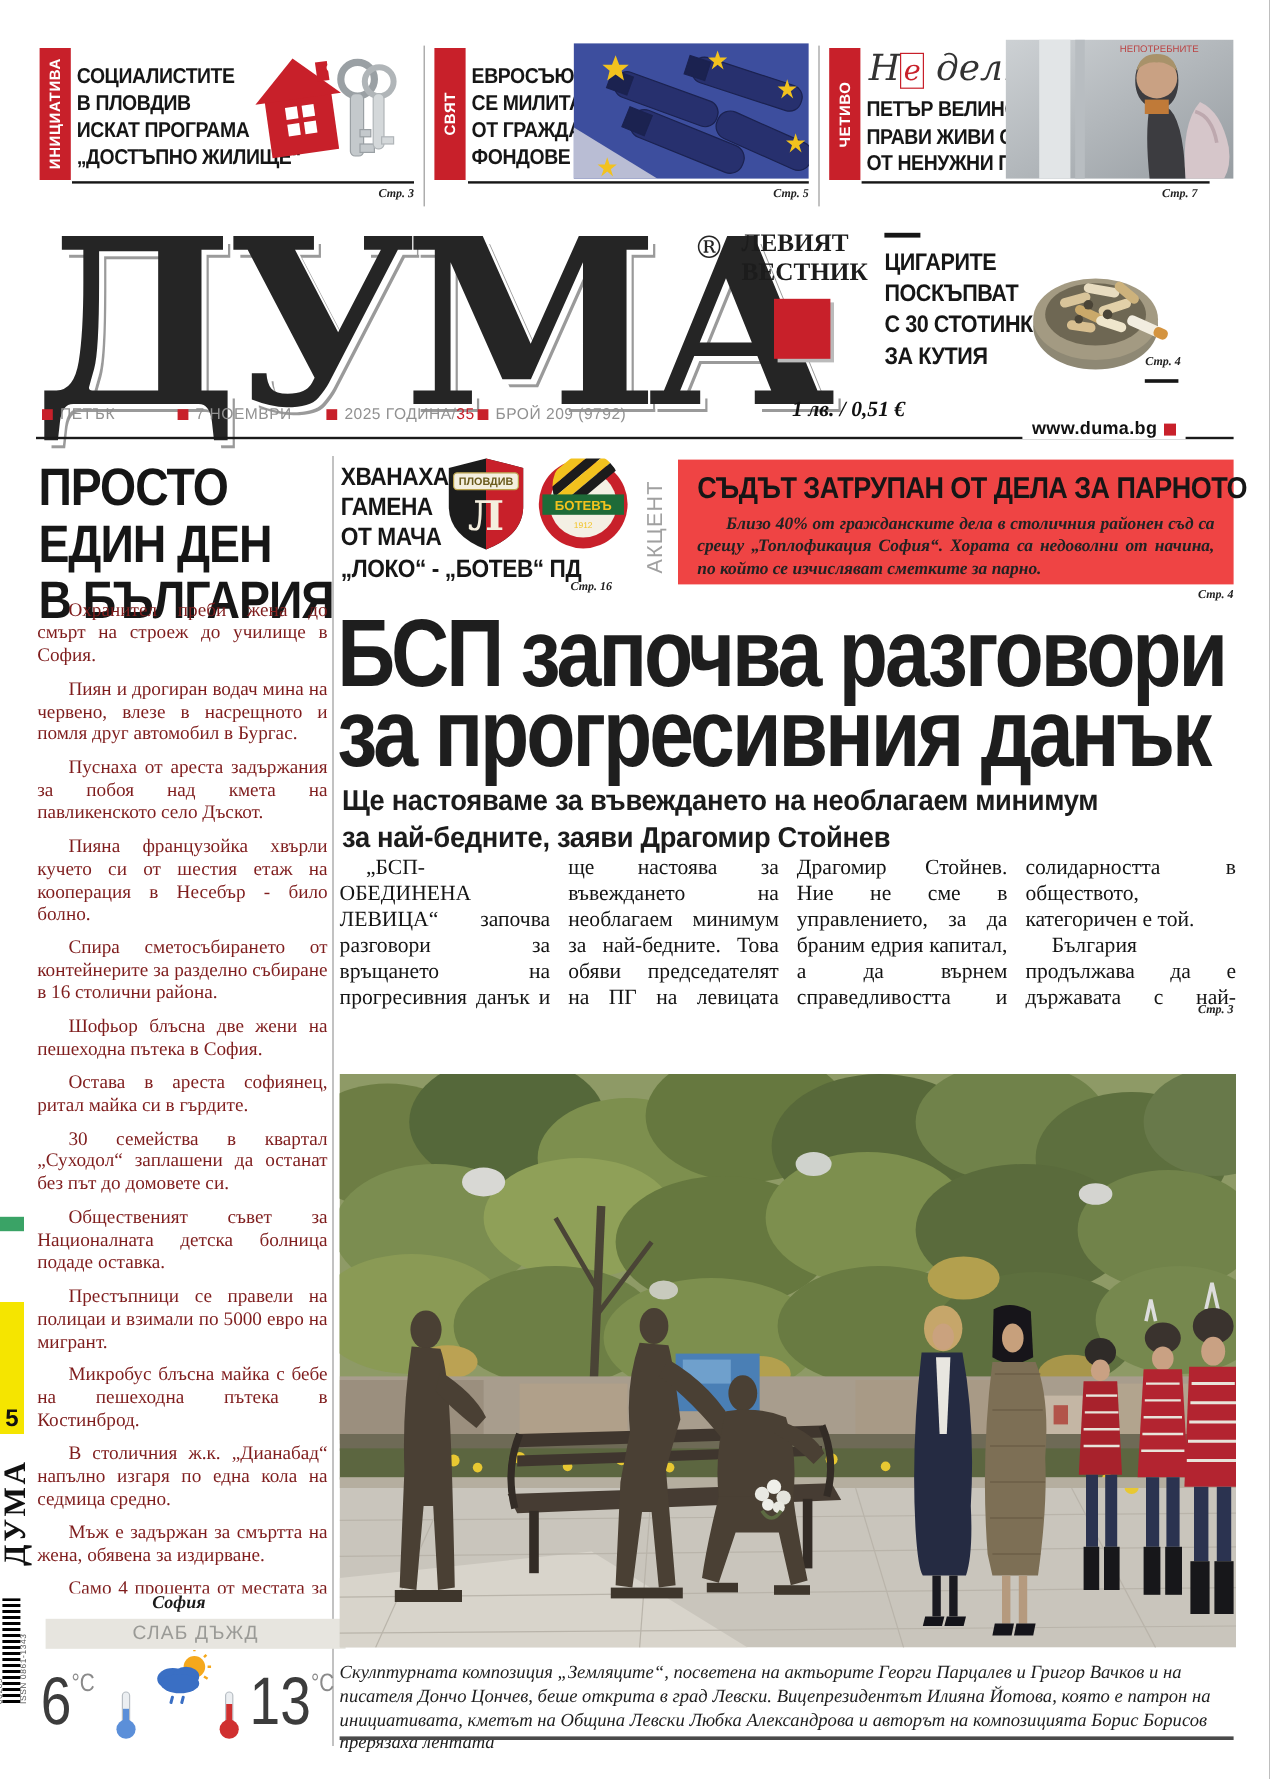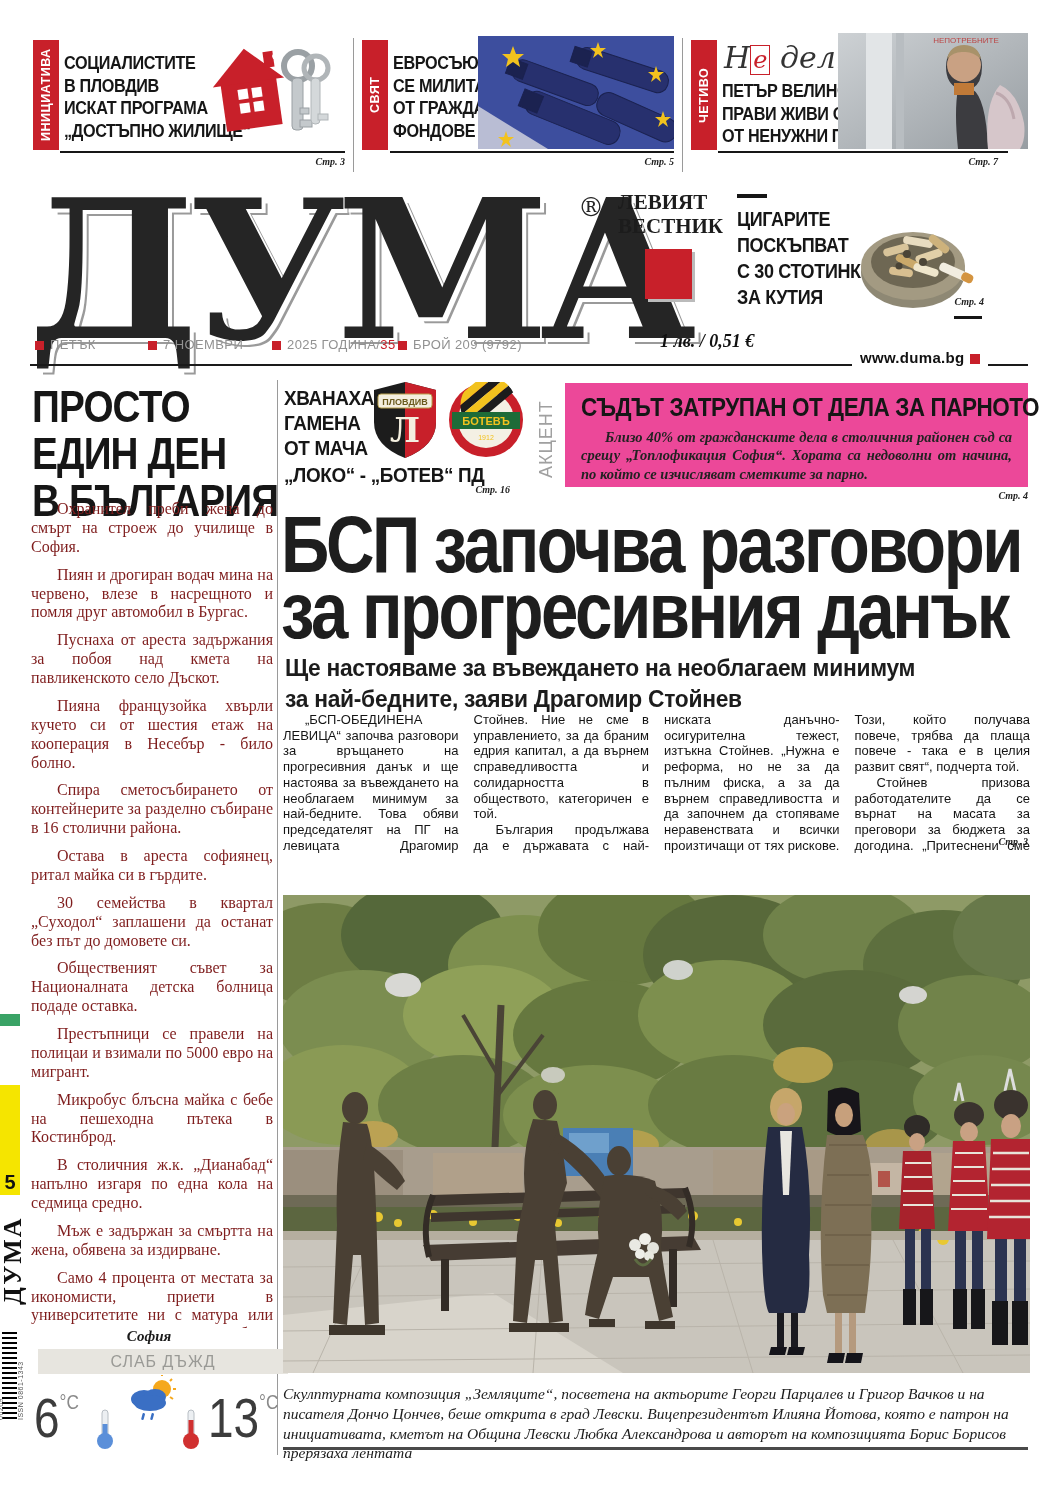--- a/index.html
+++ b/index.html
@@ -35,32 +35,32 @@
   .w-temp .deg{font-size:21px;color:#8a8a8a;vertical-align:28px;letter-spacing:0;}
   
   .edge-text{font-size:7px;color:#555;writing-mode:vertical-rl;transform:rotate(180deg);letter-spacing:.5px;}
   .barcode{background:repeating-linear-gradient(to bottom,#000 0 2px,#fff 2px 5px);}
   .edge-duma{font-family:"Liberation Serif",serif;font-weight:bold;font-size:26px;color:#111;
         writing-mode:vertical-rl;transform:rotate(180deg);letter-spacing:2px;}
   .edge-five{color:#111;font-weight:bold;font-size:20px;}
   
   .acc-label{color:#a0a0a0;font-size:18px;letter-spacing:1px;writing-mode:vertical-rl;transform:rotate(180deg);
         display:flex;align-items:center;justify-content:center;}
-  .acc-box{background:#ec4899;}
+  .acc-box{background:#ef4444;}
   .acc-head{font-weight:bold;font-size:25px;letter-spacing:-.5px;color:#161616;transform:scaleX(.9);transform-origin:0 0;white-space:nowrap;}
   .acc-text{font-family:"Liberation Serif",serif;font-style:italic;font-weight:bold;font-size:14.5px;line-height:1.26;
         text-align:justify;text-indent:24px;color:#222;}
   .foot-lines div{font-weight:bold;font-size:21px;line-height:25px;letter-spacing:-.4px;
         transform:scaleX(.9);transform-origin:0 0;white-space:nowrap;color:#161616;}
   .main-head div{font-weight:bold;font-size:80px;line-height:66px;letter-spacing:-3px;color:#1e1e1e;
         transform:scaleX(.84);transform-origin:0 0;white-space:nowrap;}
   .sub-head div{font-weight:bold;font-size:24px;line-height:31px;letter-spacing:-.3px;color:#1c1c1c;
         transform:scaleX(.95);transform-origin:0 0;white-space:nowrap;}
   .story-body{column-count:4;column-gap:15px;height:148px;overflow:hidden;}
-  .story-body p{font-family:Liberation Sans, sans-serif;font-size:13px;line-height:1.21;text-align:justify;
+  .story-body p{font-family:Liberation Serif, serif;font-size:18px;line-height:1.21;text-align:justify;
         text-indent:22px;margin:0;color:#141414;}
   .kadar{background:#c8202a;color:#fff;font-weight:bold;font-size:15px;letter-spacing:1px;text-align:center;line-height:25px;}
   .caption{font-family:"Liberation Serif",serif;font-style:italic;font-size:15.5px;line-height:1.28;color:#1c1c1c;}
   .nedelnik{font-family:"DejaVu Serif",serif;font-style:italic;font-size:30px;color:#333;white-space:nowrap;}
   .nedelnik .boxed{border:1.5px solid #c8202a;color:#c8202a;padding:0 2px;font-size:24px;}
   .hrule{background:#1a1a1a;}
 </style>
 </head>
 <body>
 
@@ -249,20 +249,21 @@
       <div>ЕДИН ДЕН</div>
       <div>В БЪЛГАРИЯ</div>
     </div>
   <div class="abs briefs" style="left:31px;top:500px;width:242px;height:828px;overflow:hidden;">
 
   <p>Охранител преби жена до смърт на строеж до училище в София.</p>
       <p>Пиян и дрогиран водач мина на червено, влезе в насрещното и помля друг автомобил в Бургас.</p>
       <p>Пуснаха от ареста задържания за побоя над кмета на павликенското село Дъскот.</p>
       <p>Пияна французойка хвърли кучето си от шестия етаж на кооперация в Несебър - било болно.</p>
       <p>Спира сметосъбирането от контейнерите за разделно събиране в 16 столични района.</p>
+      <p>Шофьор блъсна две жени на пешеходна пътека в София.</p>
       <p>Остава в ареста софиянец, ритал майка си в гърдите.</p>
       <p>30 семейства в квартал „Суходол“ заплашени да останат без път до домовете си.</p>
       <p>Общественият съвет за Националната детска болница подаде оставка.</p>
       <p>Престъпници се правели на полицаи и взимали по 5000 евро на мигрант.</p>
       <p>Микробус блъсна майка с бебе на пешеходна пътека в Костинброд.</p>
       <p>В столичния ж.к. „Дианабад“ напълно изгаря по една кола на седмица средно.</p>
       <p>Мъж е задържан за смъртта на жена, обявена за издирване.</p>
       <p>Само 4 процента от местата за икономисти, приети в университетите ни с матура или изпит по математика, са били запълнени.</p>
       <p>Бивш вътрешен министър: 10 процента от служителите в МВР са с ТЕЛК, полицаи приличат на затворници - с бради и татуировки.</p>
     </div>

